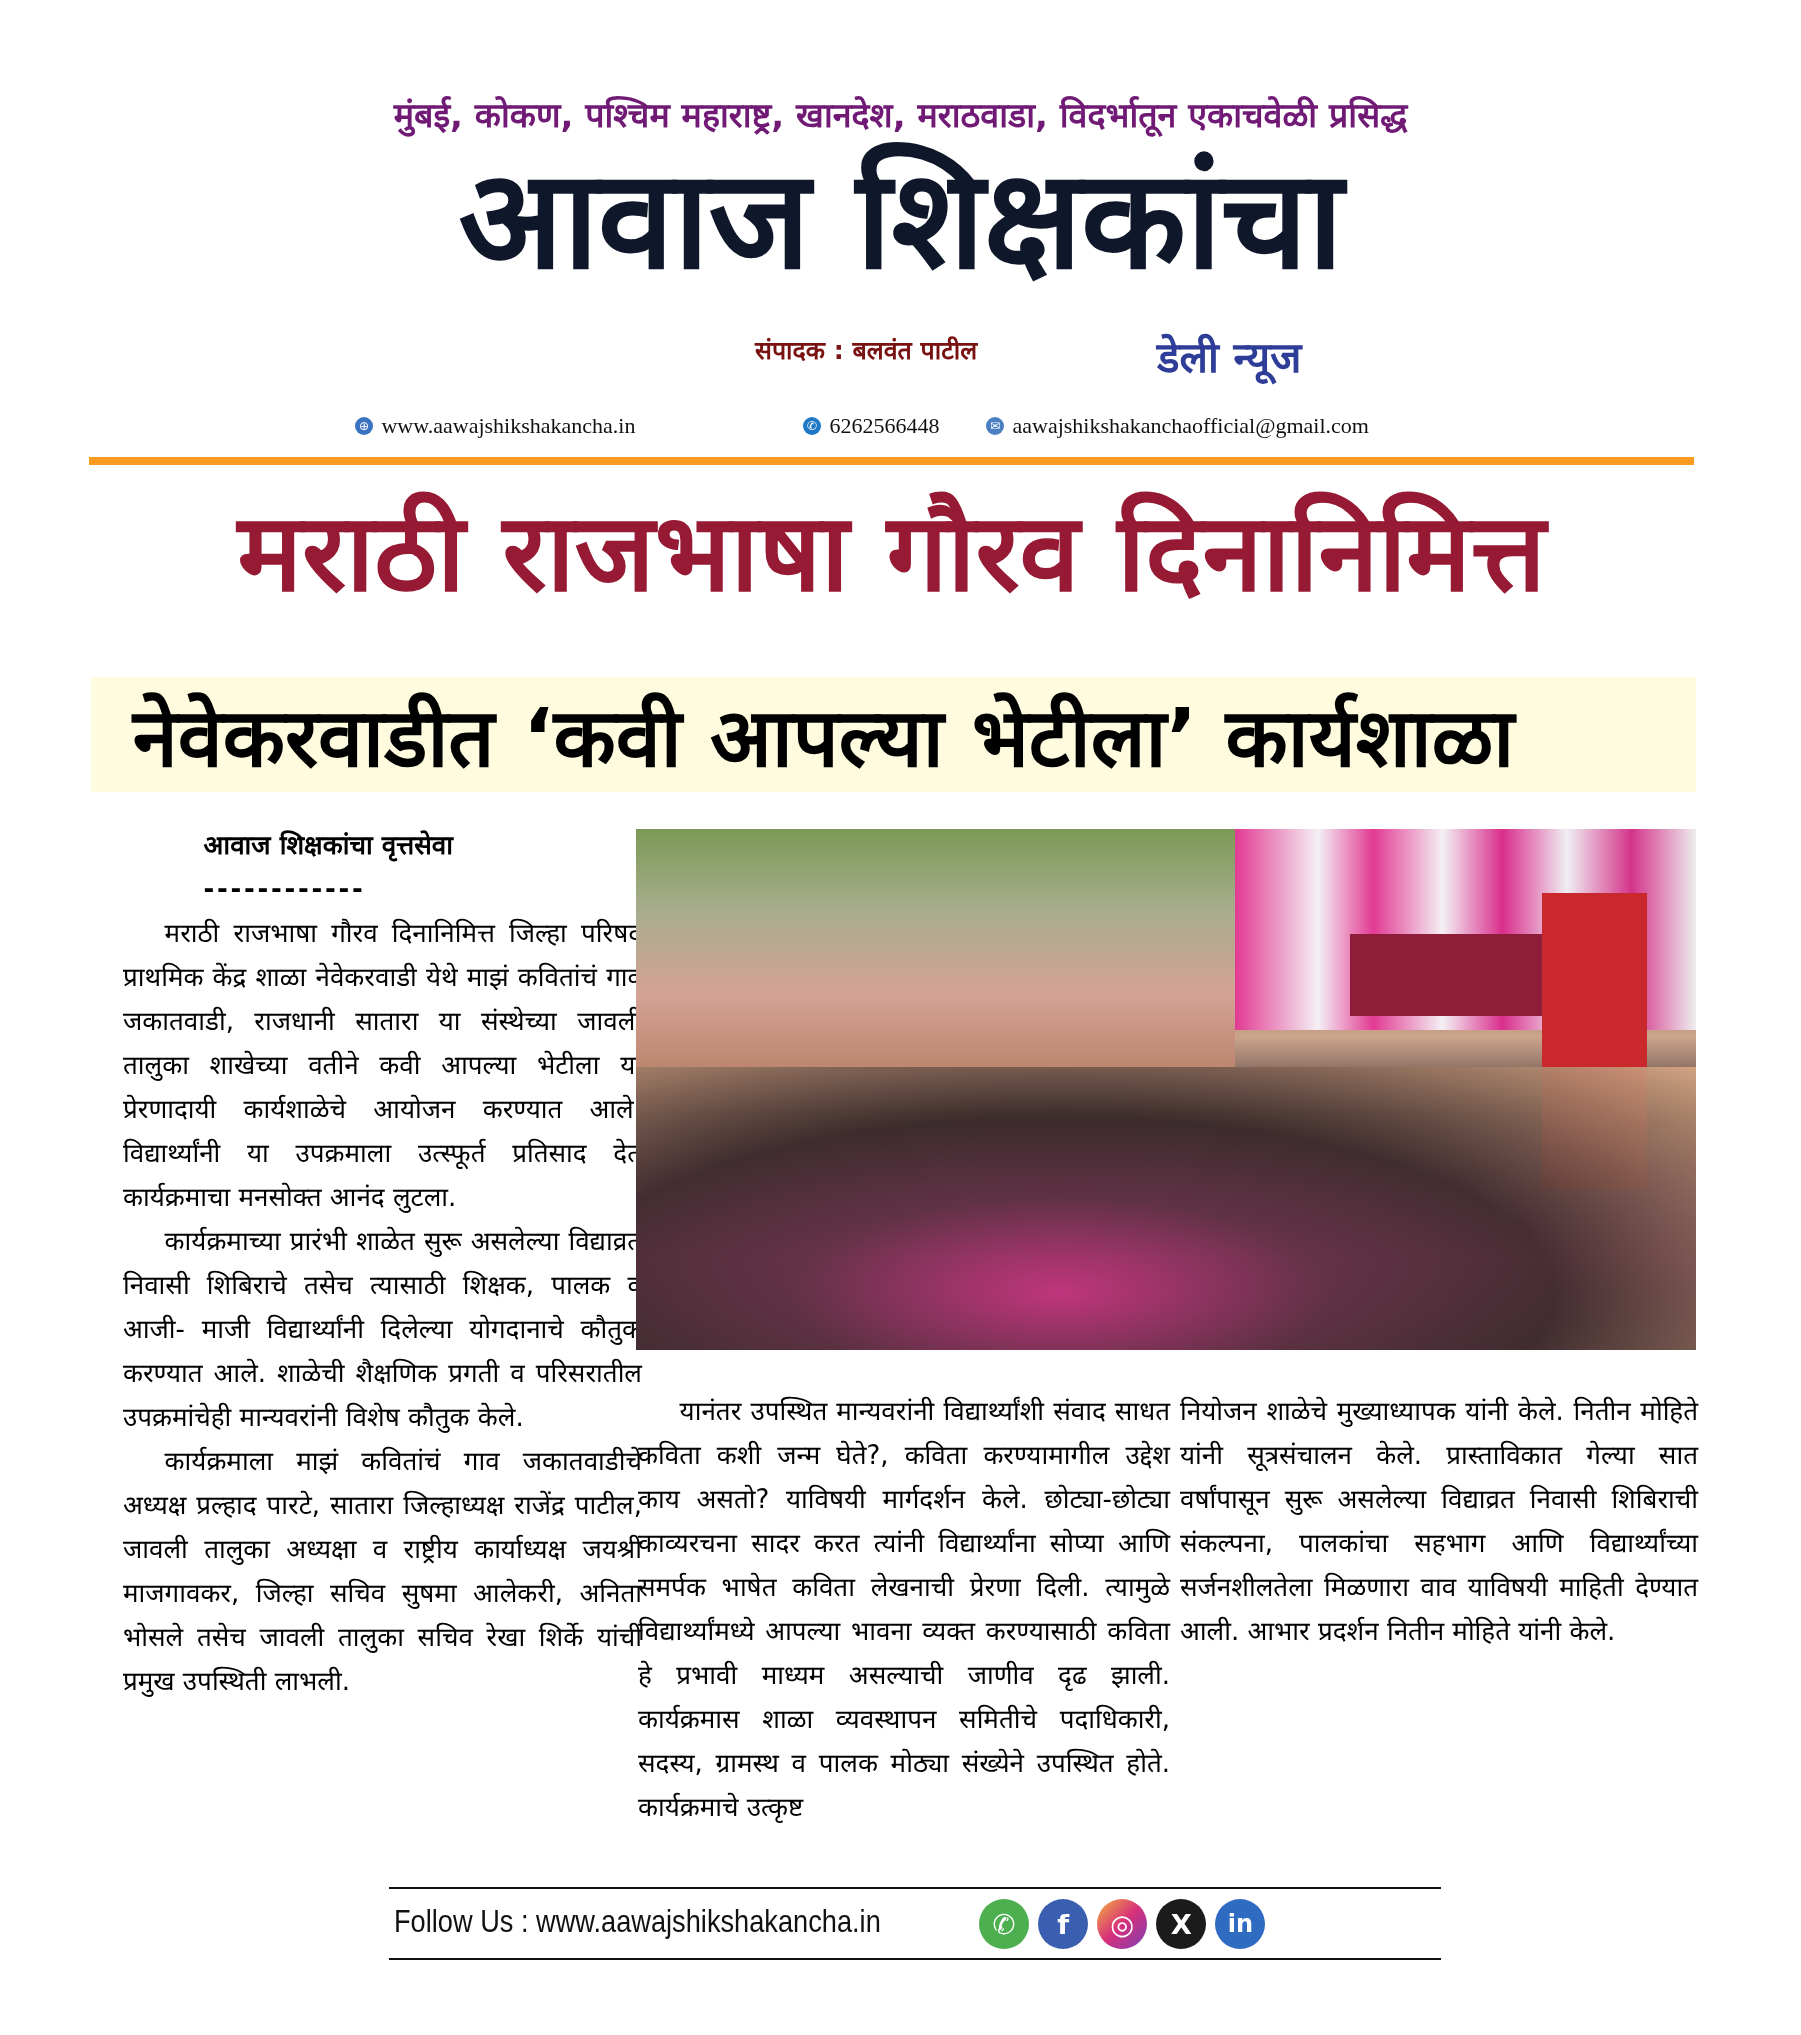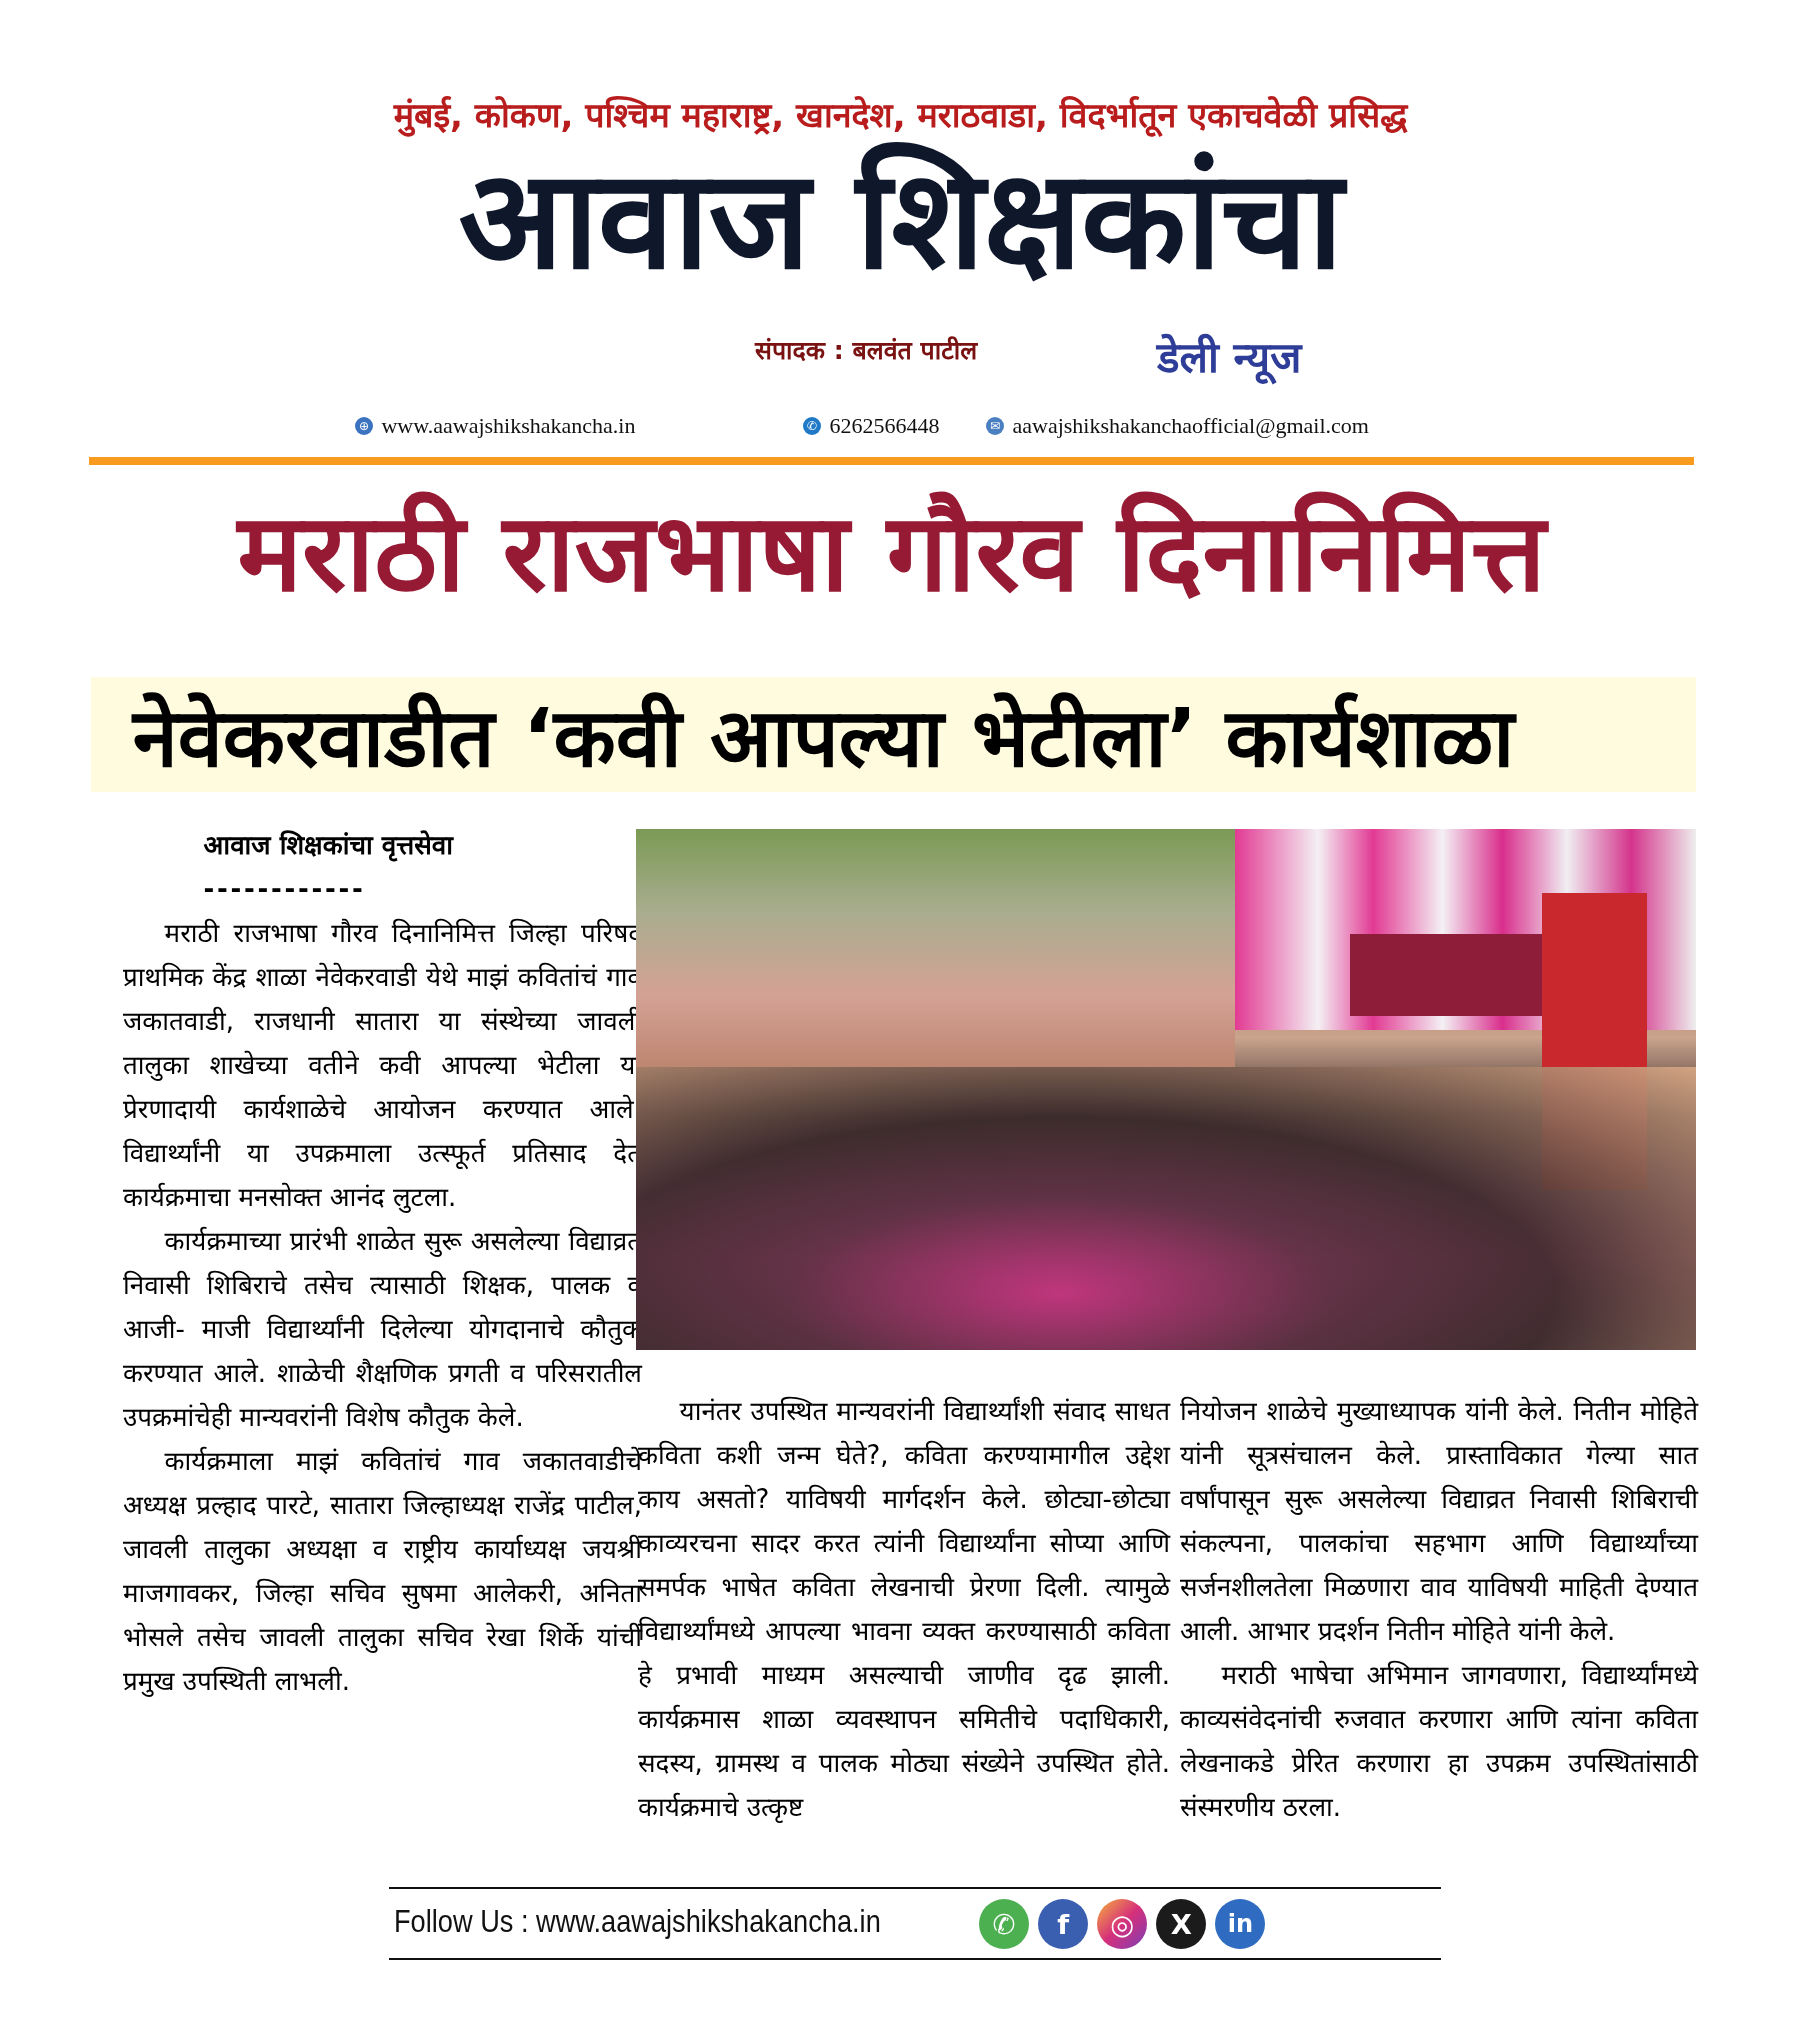--- a/index.html
+++ b/index.html
@@ -2,21 +2,21 @@
 <html style="font-size:7.3px"><head>
 <meta charset="utf-8">
 <style>
   html, body { margin: 0; padding: 0; background: #ffffff; }
   body { width: 1801px; height: 2035px; position: relative; overflow: hidden;
          font-family: "DejaVu Sans", "Liberation Sans", sans-serif; color: #000; }
   .abs { position: absolute; }
 
   
   .tagline { left: 0; width: 1801px; top: 91px; text-align: center;
-             font-size: 34px; font-weight: bold; color: #b91c1c; letter-spacing: 0; }
+             font-size: 34px; font-weight: bold; color: #701a75; letter-spacing: 0; }
   .brand { left: 0; width: 1801px; top: 151px; text-align: center;
            font-size: 137px; font-weight: bold; line-height: 1; color: #0f172a; letter-spacing: -0.9px; }
   .editor { left: 727px; top: 332px; font-size: 25px; font-weight: bold; color: #7a1212; margin-left: 28px; }
   .daily { left: 1157px; top: 327px; font-size: 42px; font-weight: bold; color: #2e3d98; }
 
   .contact { top: 410px; height: 32px; display: flex; align-items: center;
              font-family: "Liberation Serif", "DejaVu Serif", serif; font-size: 22px; color: #111; }
   .contact .ico { width: 18.3px; height: 18.3px; border-radius: 50%; background: #3b73c0;
                   display: inline-flex; align-items: center; justify-content: center;
                   color: #fff; font-size: 12px; margin-right: 8.2px; font-family: "DejaVu Sans", sans-serif; }
@@ -111,21 +111,20 @@
   <div class="banner"></div>
   <div class="ground"></div>
 </div>
 
 <div class="abs col col-mid">
   <p>यानंतर उपस्थित मान्यवरांनी विद्यार्थ्यांशी संवाद साधत कविता कशी जन्म घेते?, कविता करण्यामागील उद्देश काय असतो? याविषयी मार्गदर्शन केले. छोट्या-छोट्या काव्यरचना सादर करत त्यांनी विद्यार्थ्यांना सोप्या आणि समर्पक भाषेत कविता लेखनाची प्रेरणा दिली. त्यामुळे विद्यार्थ्यांमध्ये आपल्या भावना व्यक्त करण्यासाठी कविता हे प्रभावी माध्यम असल्याची जाणीव दृढ झाली. कार्यक्रमास शाळा व्यवस्थापन समितीचे पदाधिकारी, सदस्य, ग्रामस्थ व पालक मोठ्या संख्येने उपस्थित होते. कार्यक्रमाचे उत्कृष्ट</p>
 </div>
 
 <div class="abs col col-right">
   <p class="noindent">नियोजन शाळेचे मुख्याध्यापक यांनी केले. नितीन मोहिते यांनी सूत्रसंचालन केले. प्रास्ताविकात गेल्या सात वर्षांपासून सुरू असलेल्या विद्याव्रत निवासी शिबिराची संकल्पना, पालकांचा सहभाग आणि विद्यार्थ्यांच्या सर्जनशीलतेला मिळणारा वाव याविषयी माहिती देण्यात आली. आभार प्रदर्शन नितीन मोहिते यांनी केले.</p>
-  <p>मराठी भाषेचा अभिमान जागवणारा, विद्यार्थ्यांमध्ये काव्यसंवेदनांची रुजवात करणारा आणि त्यांना कविता लेखनाकडे प्रेरित करणारा हा उपक्रम उपस्थितांसाठी संस्मरणीय ठरला.</p>
 </div>
 
 <div class="abs footer-rule top"></div>
 <div class="abs follow">Follow Us : www.aawajshikshakancha.in</div>
 <div class="abs socials">
   <div class="soc" style="background:#4caf50">✆</div>
   <div class="soc" style="background:#3b5fb0">f</div>
   <div class="soc" style="background:linear-gradient(135deg,#f6b13b,#d6307a,#7c3fb8)">◎</div>
   <div class="soc" style="background:#1b1b1b">X</div>
   <div class="soc" style="background:#2f6bc0;font-size:24px">in</div>

